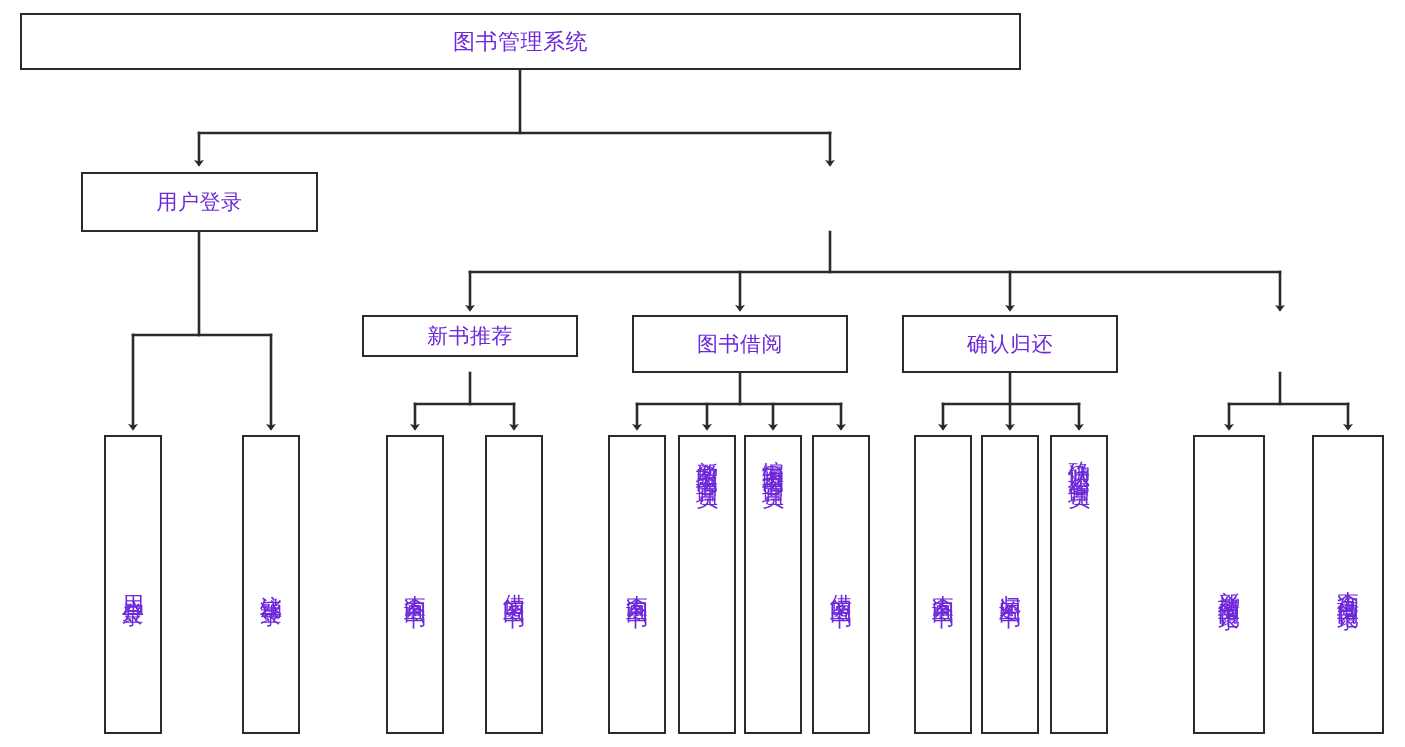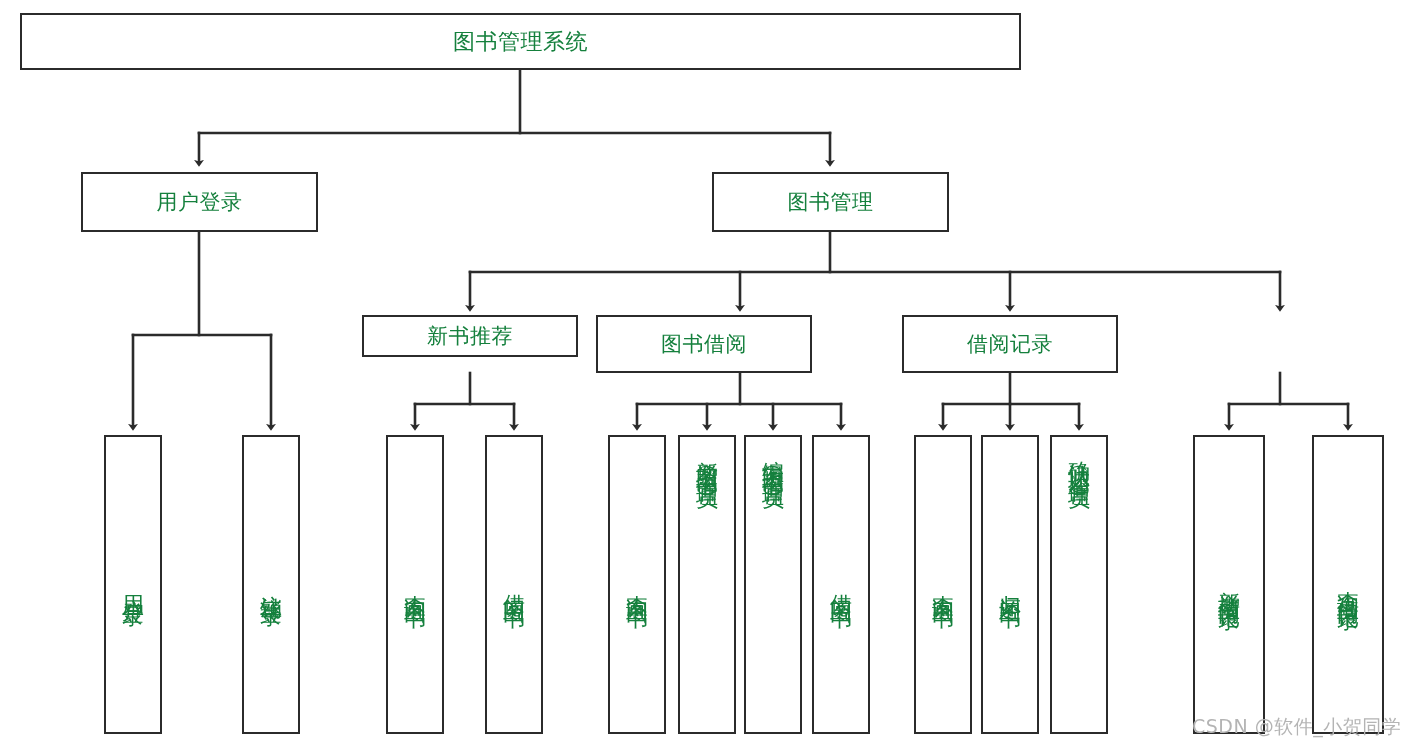--- a/index.html
+++ b/index.html
@@ -26,21 +26,21 @@
     pointer-events: none;
   }
   .node {
     position: absolute;
     box-sizing: border-box;
     background: #ffffff;
     border: 2px solid #2b2b2b;
     display: flex;
     align-items: center;
     justify-content: center;
-    color: #15803d;
+    color: #6d28d9;
   }
   .node-label {
     display: block;
     text-align: center;
     line-height: 1.18;
     white-space: nowrap;
   }
   
   .node.horiz .node-label {
     font-size: 21px;
@@ -130,32 +130,29 @@
     </g>
   </svg>
 
   <div class="node horiz root" style="left:20px; top:13px; width:1001px; height:57px;">
     <span class="node-label">图书管理系统</span>
   </div>
 
   <div class="node horiz" style="left:81px; top:172px; width:237px; height:60px;">
     <span class="node-label">用户登录</span>
   </div>
-  <div class="node horiz" style="left:712px; top:172px; width:237px; height:60px;">
-    <span class="node-label">图书管理</span>
-  </div>
 
   <div class="node horiz" style="left:362px; top:315px; width:216px; height:42px;">
     <span class="node-label">新书推荐</span>
   </div>
-  <div class="node horiz" style="left:596px; top:315px; width:216px; height:58px;">
+  <div class="node horiz" style="left:632px; top:315px; width:216px; height:58px;">
     <span class="node-label">图书借阅</span>
   </div>
   <div class="node horiz" style="left:902px; top:315px; width:216px; height:58px;">
-    <span class="node-label">借阅记录</span>
+    <span class="node-label">确认归还</span>
   </div>
 
   <div class="node vert centered" style="left:104px; top:435px; width:58px; height:299px;">
     <span class="node-label">用户登录</span>
   </div>
   <div class="node vert centered" style="left:242px; top:435px; width:58px; height:299px;">
     <span class="node-label">注销登录</span>
   </div>
 
   <div class="node vert centered" style="left:386px; top:435px; width:58px; height:299px;">
@@ -188,15 +185,14 @@
     <span class="node-label">确认归还（管理员）</span>
   </div>
 
   <div class="node vert centered" style="left:1193px; top:435px; width:72px; height:299px;">
     <span class="node-label">新增借阅记录</span>
   </div>
   <div class="node vert centered" style="left:1312px; top:435px; width:72px; height:299px;">
     <span class="node-label">查询借阅记录</span>
   </div>
 
-  <div class="watermark" style="left:1192px; top:714px;">CSDN @软件_小贺同学</div>
 
 </div>
 
 </body></html>

